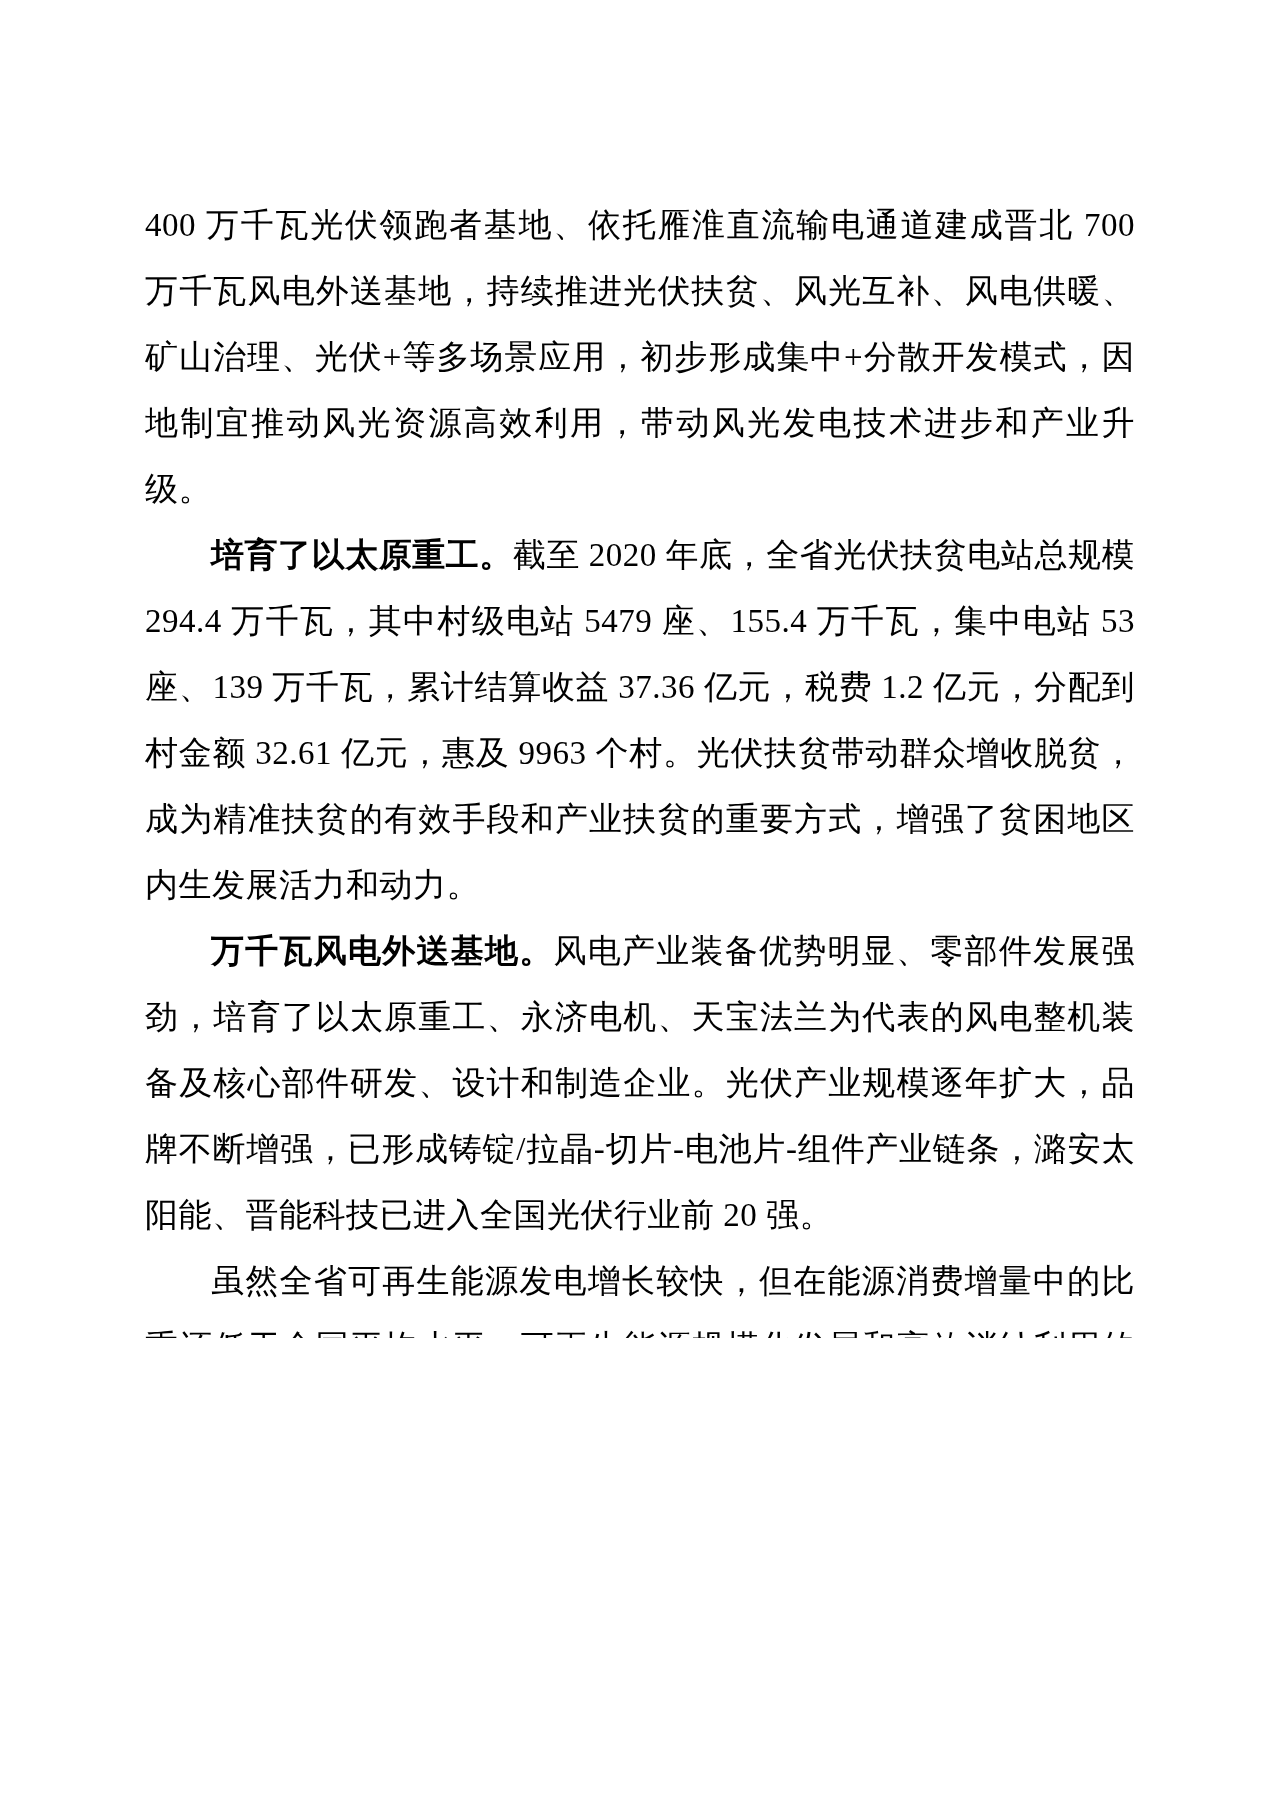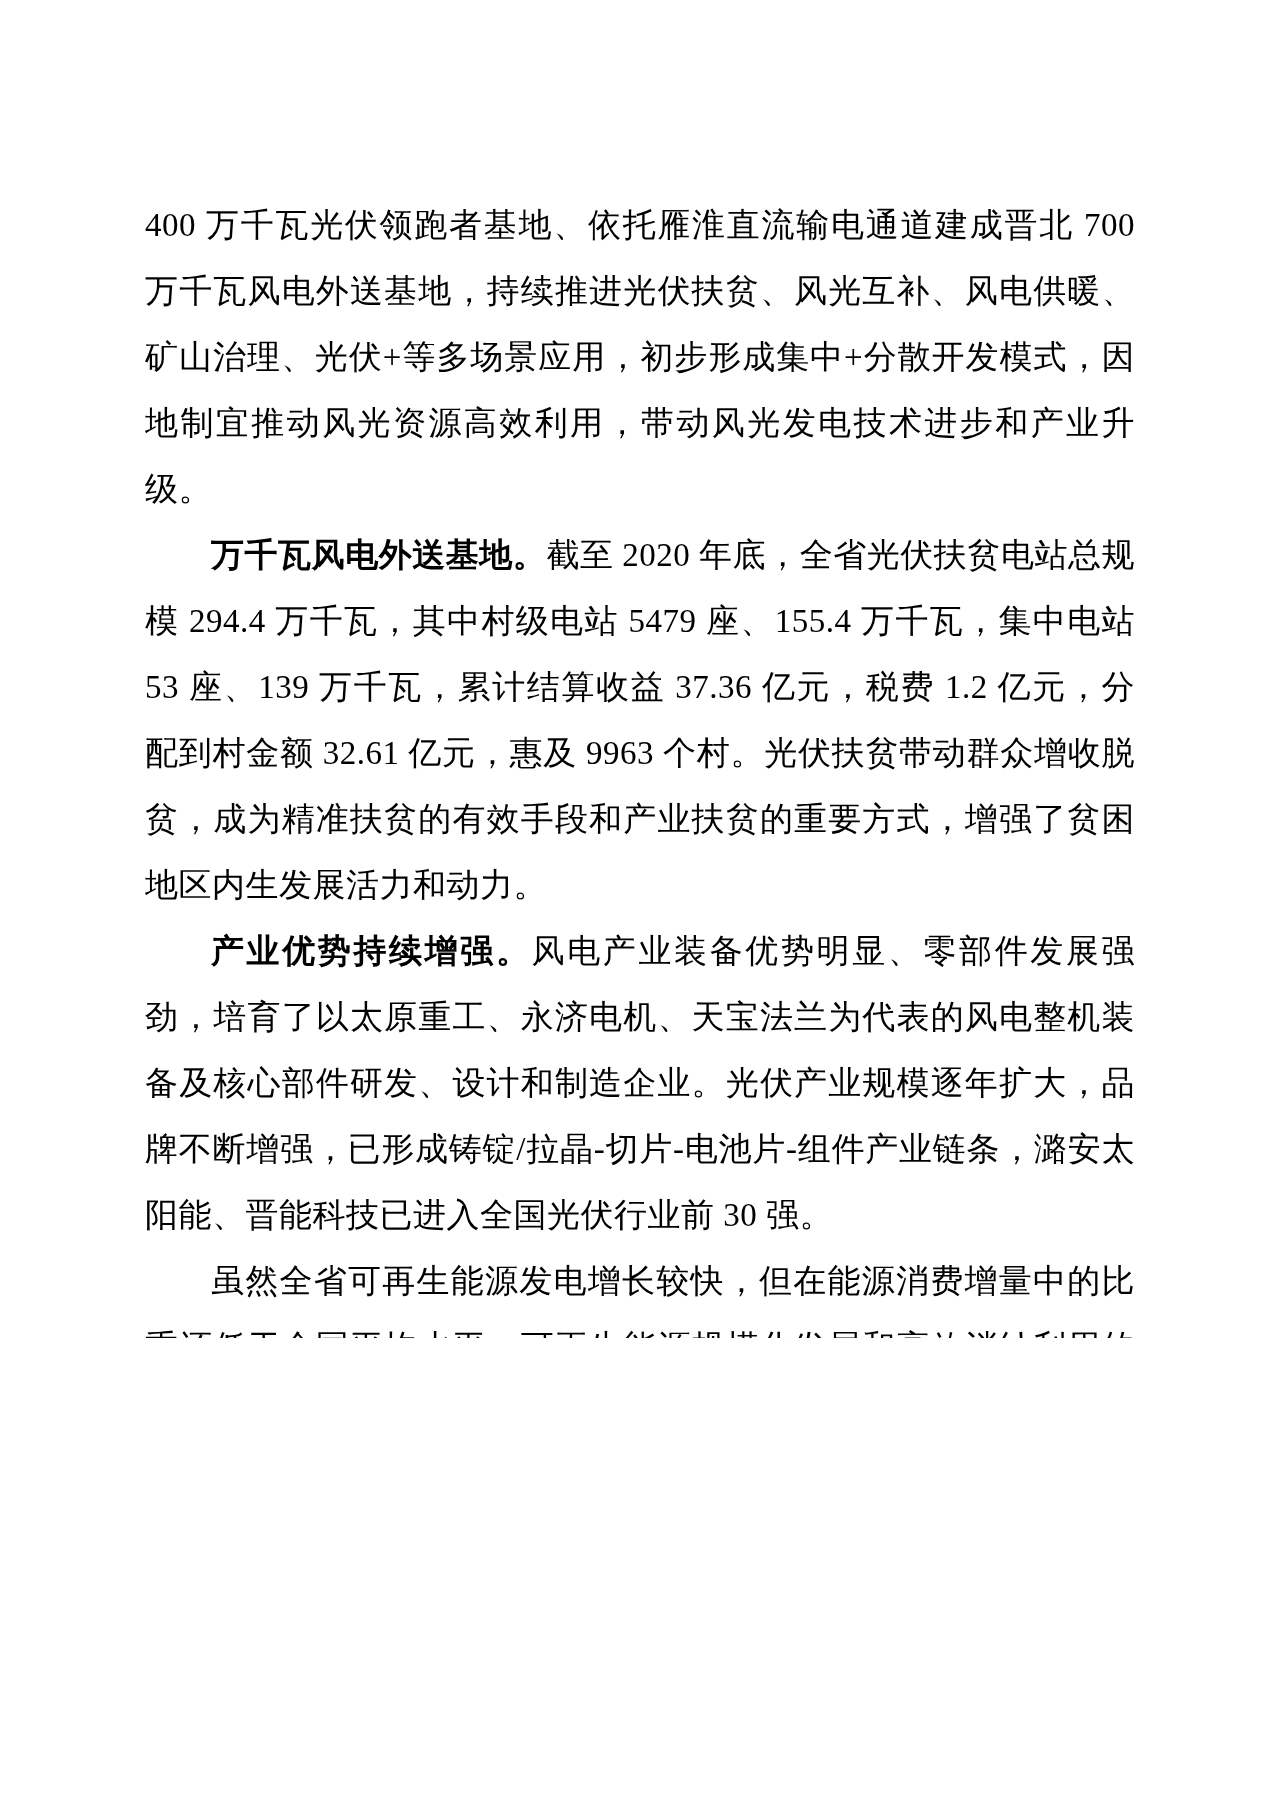--- a/index.html
+++ b/index.html
@@ -48,23 +48,23 @@
   }
 </style>
 </head>
 <body>
 
 <div class="page">
   <div class="content">
 
     <p class="para"><span>400 万千瓦光伏领跑者基地、依托雁淮直流输电通道建成晋北 700 万千瓦风电外送基地，持续推进光伏扶贫、风光互补、风电供暖、矿山治理、光伏+等多场景应用，初步形成集中+分散开发模式，因地制宜推动风光资源高效利用，带动风光发电技术进步和产业升级。</span></p>
 
-    <p class="para indent"><span class="lead">万千瓦风电外送基地。</span><span>截至 2020 年底，全省光伏扶贫电站总规模 294.4 万千瓦，其中村级电站 5479 座、155.4 万千瓦，集中电站 53 座、139 万千瓦，累计结算收益 37.36 亿元，税费 1.2 亿元，分配到村金额 32.61 亿元，惠及 9963 个村。光伏扶贫带动群众增收脱贫，成为精准扶贫的有效手段和产业扶贫的重要方式，增强了贫困地区内生发展活力和动力。</span></p>
+    <p class="para indent"><span class="lead">培育了以太原重工。</span><span>截至 2020 年底，全省光伏扶贫电站总规模 294.4 万千瓦，其中村级电站 5479 座、155.4 万千瓦，集中电站 53 座、139 万千瓦，累计结算收益 37.36 亿元，税费 1.2 亿元，分配到村金额 32.61 亿元，惠及 9963 个村。光伏扶贫带动群众增收脱贫，成为精准扶贫的有效手段和产业扶贫的重要方式，增强了贫困地区内生发展活力和动力。</span></p>
 
-    <p class="para indent"><span class="lead">产业优势持续增强。</span><span>风电产业装备优势明显、零部件发展强劲，培育了以太原重工、永济电机、天宝法兰为代表的风电整机装备及核心部件研发、设计和制造企业。光伏产业规模逐年扩大，品牌不断增强，已形成铸锭/拉晶-切片-电池片-组件产业链条，潞安太阳能、晋能科技已进入全国光伏行业前 30 强。</span></p>
+    <p class="para indent"><span class="lead">万千瓦风电外送基地。</span><span>风电产业装备优势明显、零部件发展强劲，培育了以太原重工、永济电机、天宝法兰为代表的风电整机装备及核心部件研发、设计和制造企业。光伏产业规模逐年扩大，品牌不断增强，已形成铸锭/拉晶-切片-电池片-组件产业链条，潞安太阳能、晋能科技已进入全国光伏行业前 20 强。</span></p>
 
     <p class="para indent"><span>虽然全省可再生能源发电增长较快，但在能源消费增量中的比重还低于全国平均水平；可再生能源规模化发展和高效消纳利用的矛盾仍然突出；制造成本下降较快，但非技术成本仍相对较高；增强了贫困地区内生发展活力和动力；保障可再生能源高质量发展的体制机制有待进一步健全完善。</span></p>
 
   </div>
 
   <div class="footer">
     <span>— 8 —</span>
   </div>
 </div>
 

